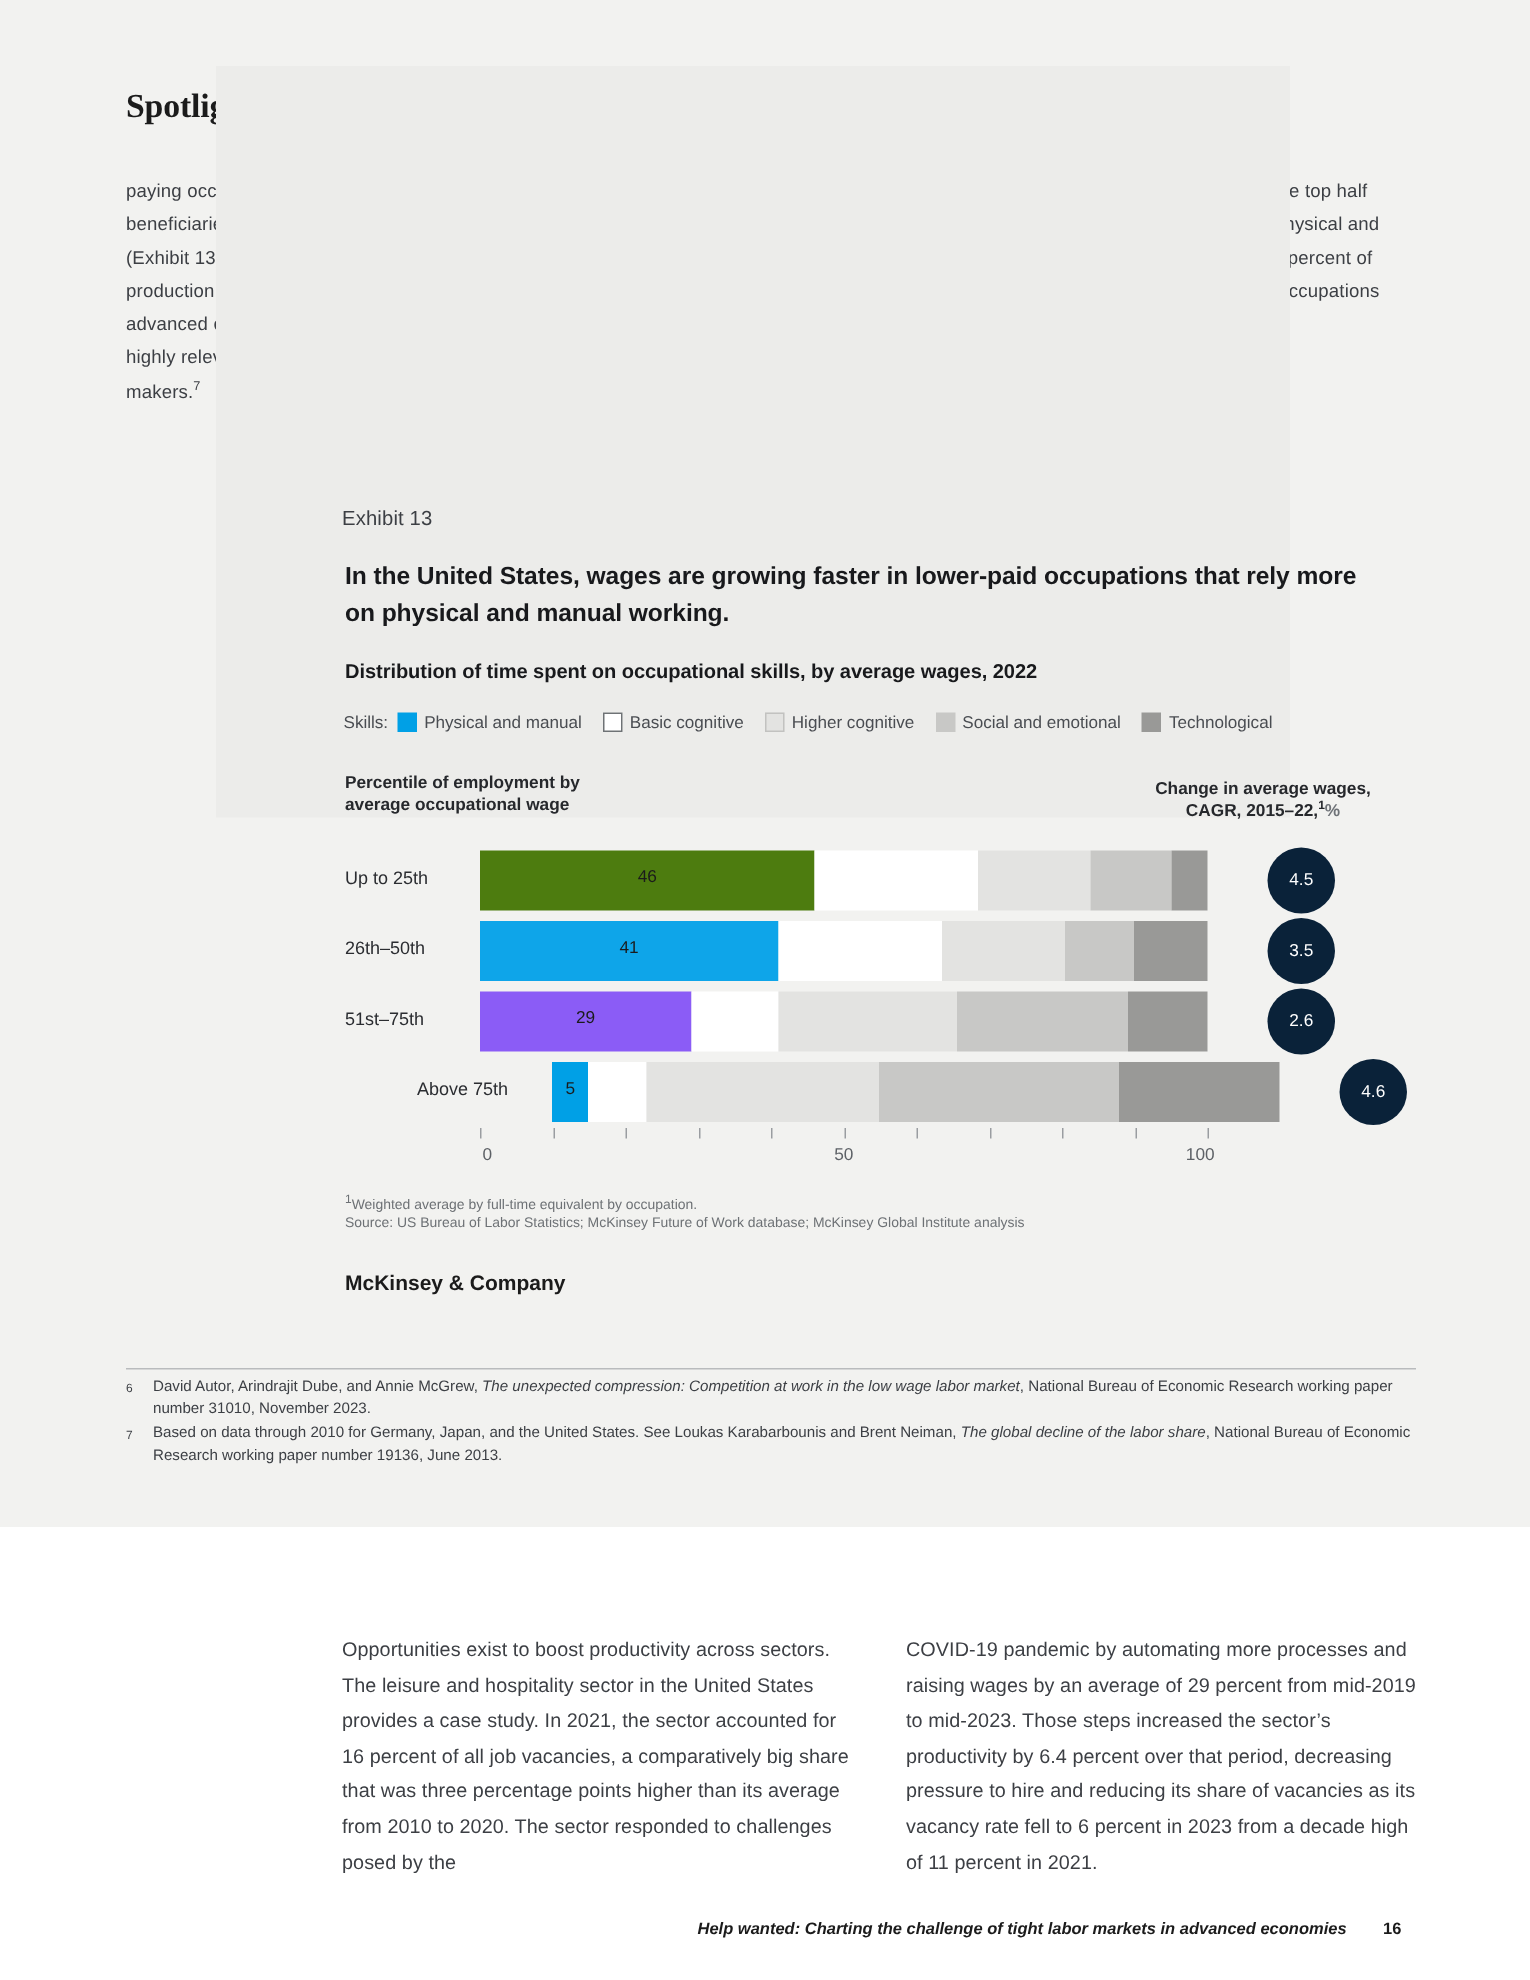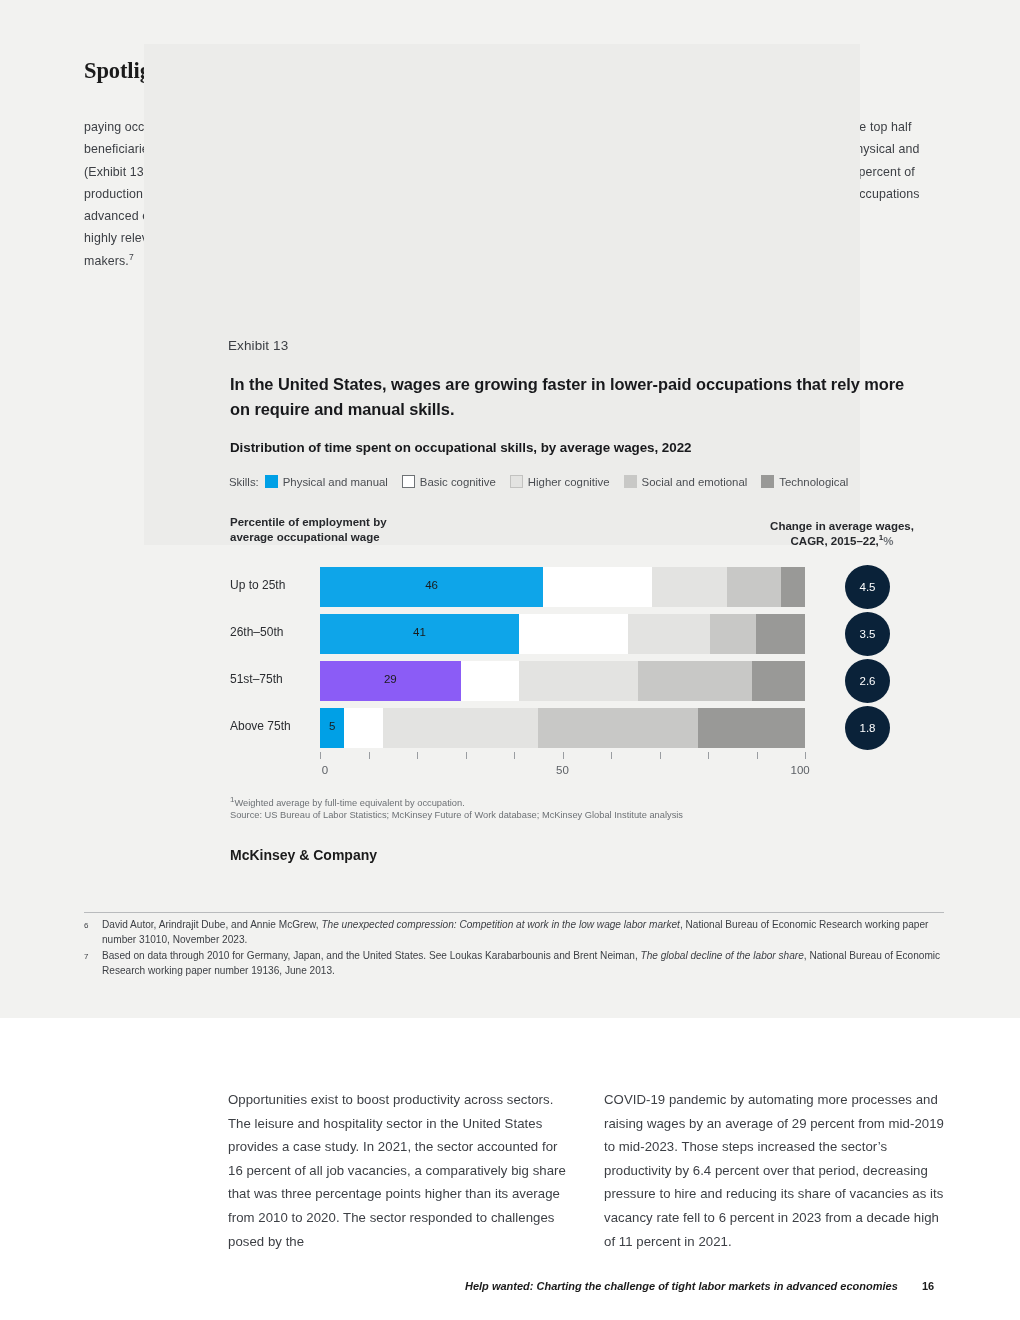--- a/index.html
+++ b/index.html
@@ -318,21 +318,21 @@
       <p>Grouping US occupations based on average salaries, the occupations in the bottom half of the income range require physical and manual skills more than 40 percent of the time. Those lower-paying occupations in the third and fourth quartiles by income had the fastest</p>
     </div>
     <div class="col">
       <p>wage growth from 2015 to 2022. The top half of occupations by income require physical and manual skills much less, and just 5 percent of the time among the top quartile of occupations by pay.</p>
     </div>
   </div>
 
   <div class="exhibit-card"></div>
 
   <div class="exhibit-label">Exhibit 13</div>
-  <div class="exhibit-headline">In the United States, wages are growing faster in lower-paid occupations that rely more on require and manual skills.</div>
+  <div class="exhibit-headline">In the United States, wages are growing faster in lower-paid occupations that rely more on physical and manual working.</div>
   <div class="exhibit-subhead">Distribution of time spent on occupational skills, by average wages, 2022</div>
 
   <div class="legend">
     <span class="legend-title">Skills:</span>
     <span class="legend-item">
       <span class="legend-sw" style="background:#00a0e6;"></span>
       <span>Physical and manual</span>
     </span>
     <span class="legend-item">
       <span class="legend-sw" style="background:#ffffff;border:1px solid #6e7275;"></span>
@@ -356,21 +356,21 @@
   <div class="hdr-right">
     <span>Change in average wages,</span><br>
     <span>CAGR, 2015–22,</span><sup class="one">1</sup><span class="unit">%</span>
   </div>
 
   <div class="chart">
 
     <div class="row" style="top:567px;">
       <div class="row-label">Up to 25th</div>
       <div class="bar">
-        <div class="seg" style="flex:0 0 46%;background:#0ea5e9;">
+        <div class="seg" style="flex:0 0 46%;background:#4d7c0f;">
           <span class="val">46</span>
         </div>
         <div class="seg" style="flex:0 0 22.5%;background:#ffffff;"></div>
         <div class="seg" style="flex:0 0 15.5%;background:#e3e3e1;"></div>
         <div class="seg" style="flex:0 0 11%;background:#c8c8c6;"></div>
         <div class="seg" style="flex:0 0 5%;background:#999997;"></div>
       </div>
       <div class="bubble">4.5</div>
     </div>
 
@@ -395,32 +395,32 @@
           <span class="val">29</span>
         </div>
         <div class="seg" style="flex:0 0 12%;background:#ffffff;"></div>
         <div class="seg" style="flex:0 0 24.5%;background:#e3e3e1;"></div>
         <div class="seg" style="flex:0 0 23.5%;background:#c8c8c6;"></div>
         <div class="seg" style="flex:0 0 11%;background:#999997;"></div>
       </div>
       <div class="bubble">2.6</div>
     </div>
 
-    <div class="row" style="top:708px;">
+    <div class="row" style="top:708px;margin-left:48px;">
       <div class="row-label">Above 75th</div>
       <div class="bar">
         <div class="seg" style="flex:0 0 5%;background:#00a0e6;">
           <span class="val">5</span>
         </div>
         <div class="seg" style="flex:0 0 8%;background:#ffffff;"></div>
         <div class="seg" style="flex:0 0 32%;background:#e3e3e1;"></div>
         <div class="seg" style="flex:0 0 33%;background:#c8c8c6;"></div>
         <div class="seg" style="flex:0 0 22%;background:#999997;"></div>
       </div>
-      <div class="bubble">1.8</div>
+      <div class="bubble">4.6</div>
     </div>
   </div>
 
   <div class="axis">
     <span class="tick" style="left:0%;"></span>
     <span class="tick" style="left:10%;"></span>
     <span class="tick" style="left:20%;"></span>
     <span class="tick" style="left:30%;"></span>
     <span class="tick" style="left:40%;"></span>
     <span class="tick" style="left:50%;"></span>

